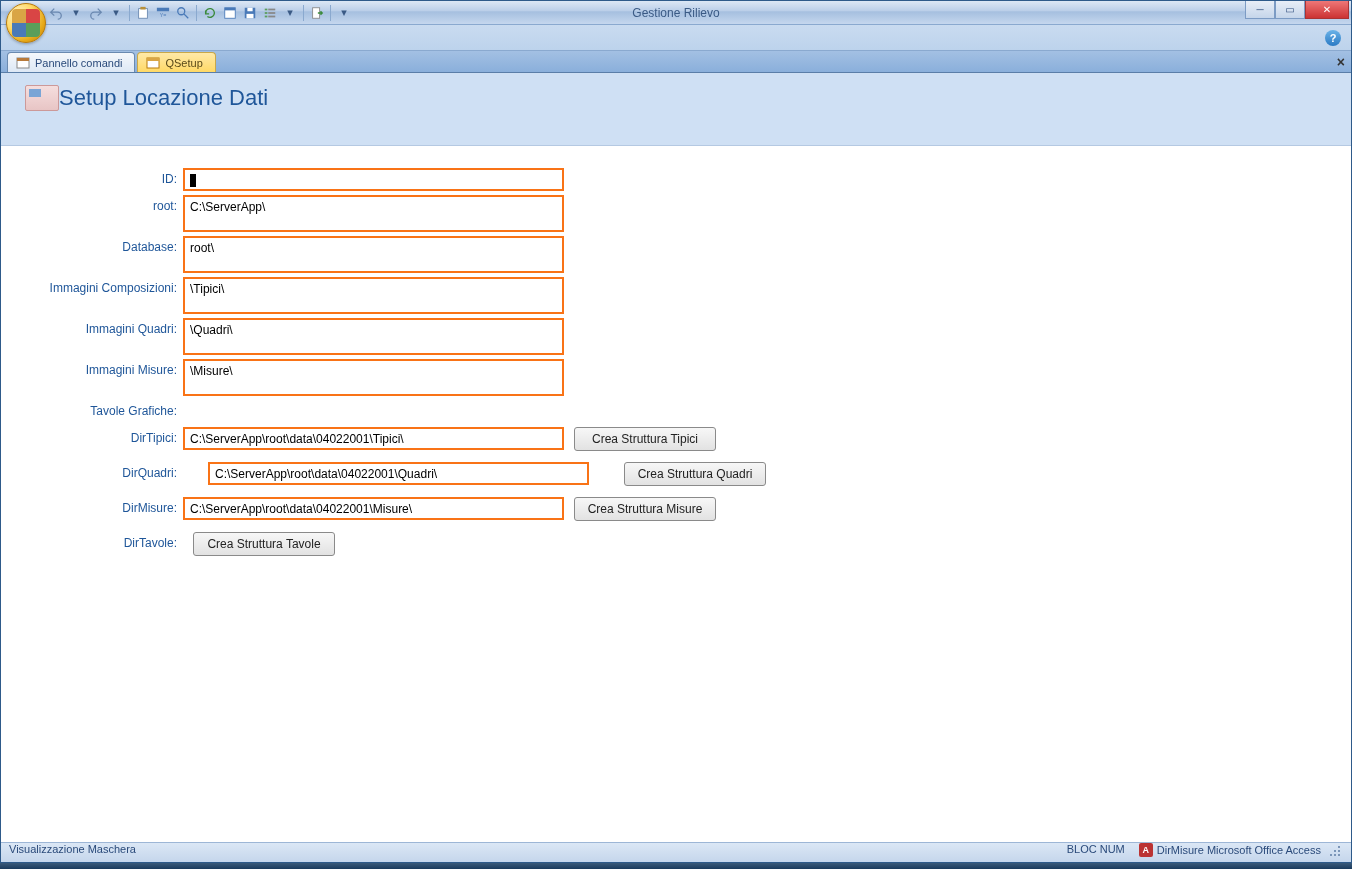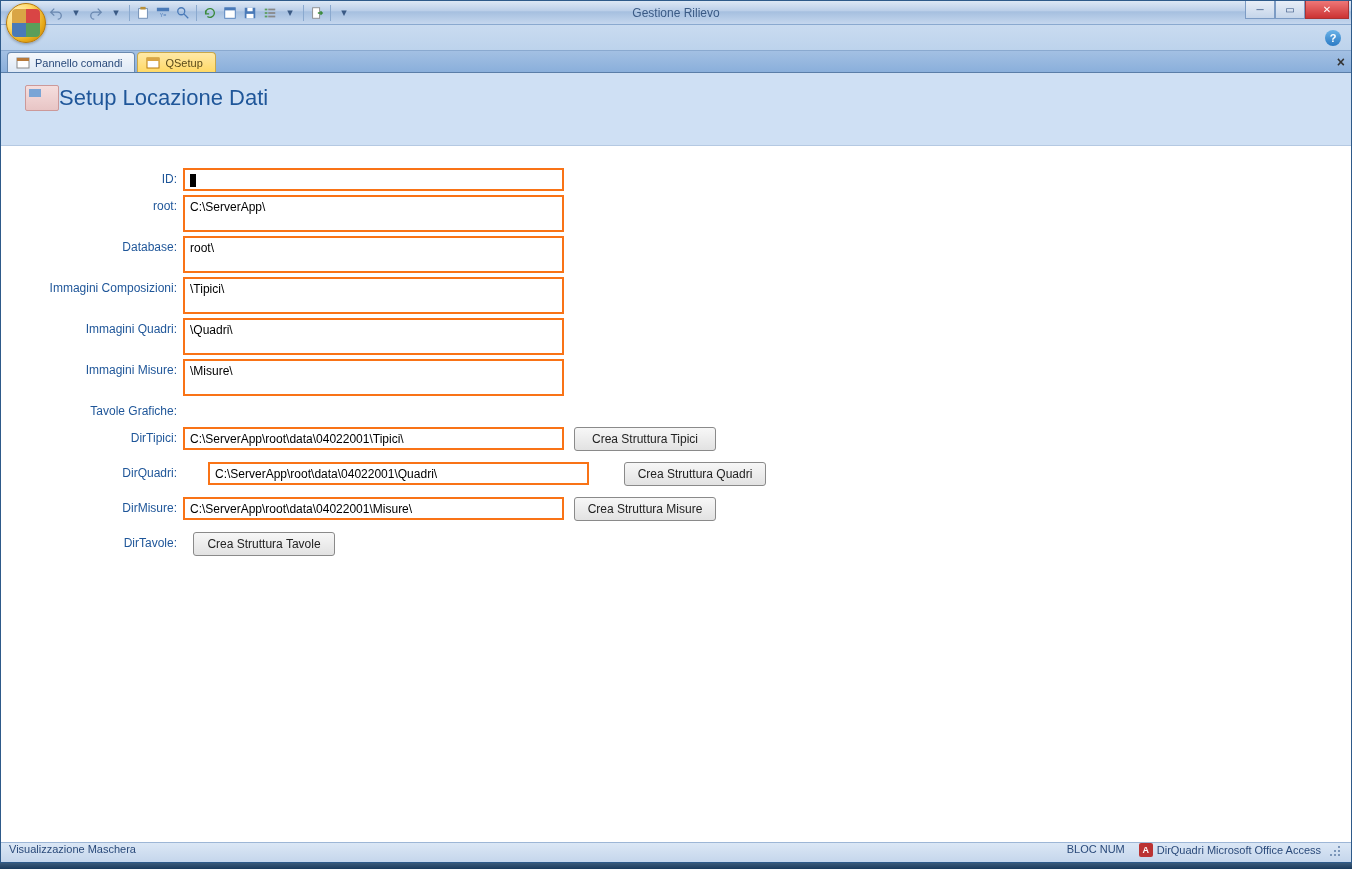--- a/index.html
+++ b/index.html
@@ -457,20 +457,20 @@
     </div>
 
   </div>
 
   <div class="statusbar">
     <span>Visualizzazione Maschera</span>
     <span class="spacer"></span>
     <span class="status-item">BLOC NUM</span>
     <span class="status-item">
       <span class="access-icon">A</span>
-      <span>DirQuadri Microsoft Office Access</span>
+      <span>DirMisure Microsoft Office Access</span>
     </span>
     <span class="grip"></span>
   </div>
 
 </div>
 
 <div class="taskbar-bottom"></div>
 
 </body></html>

